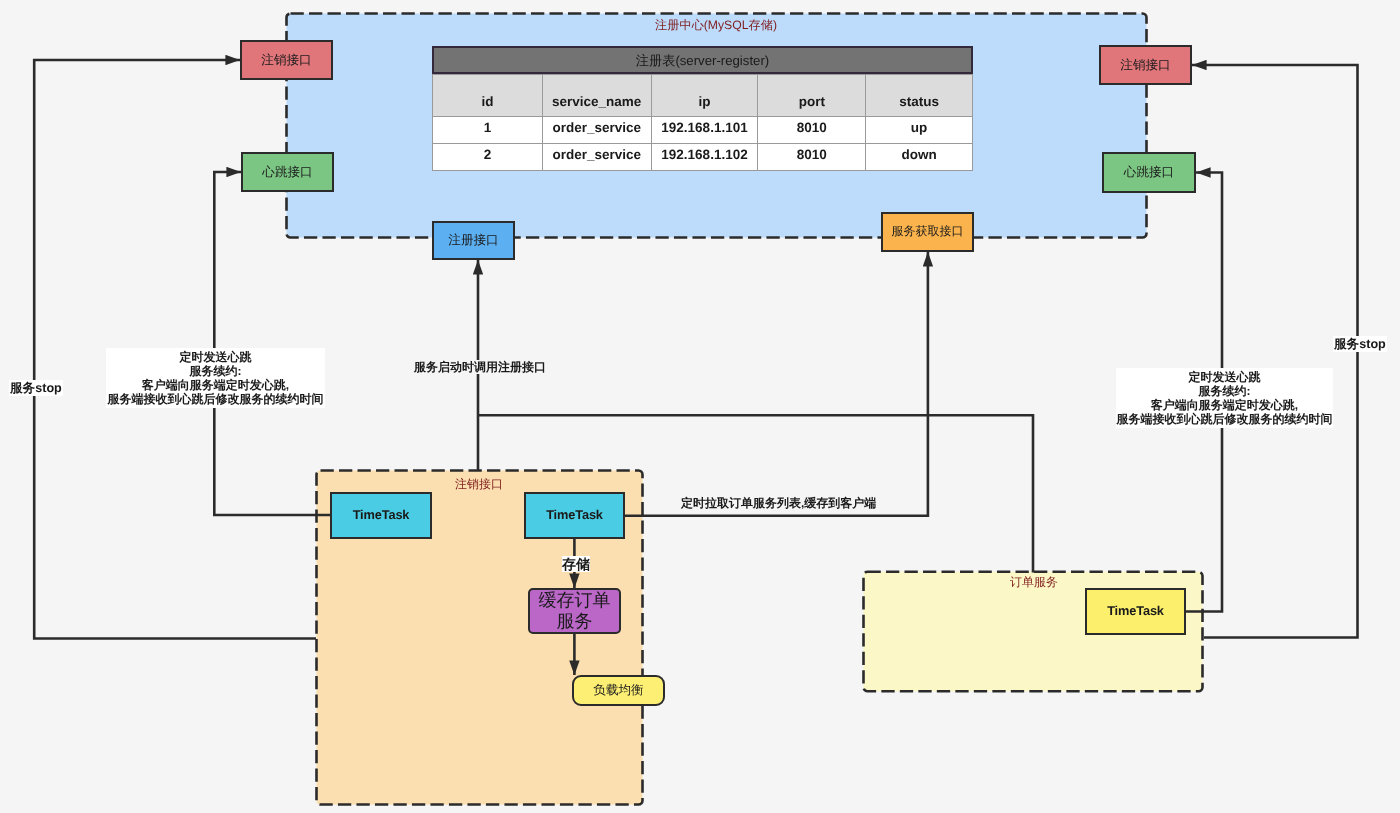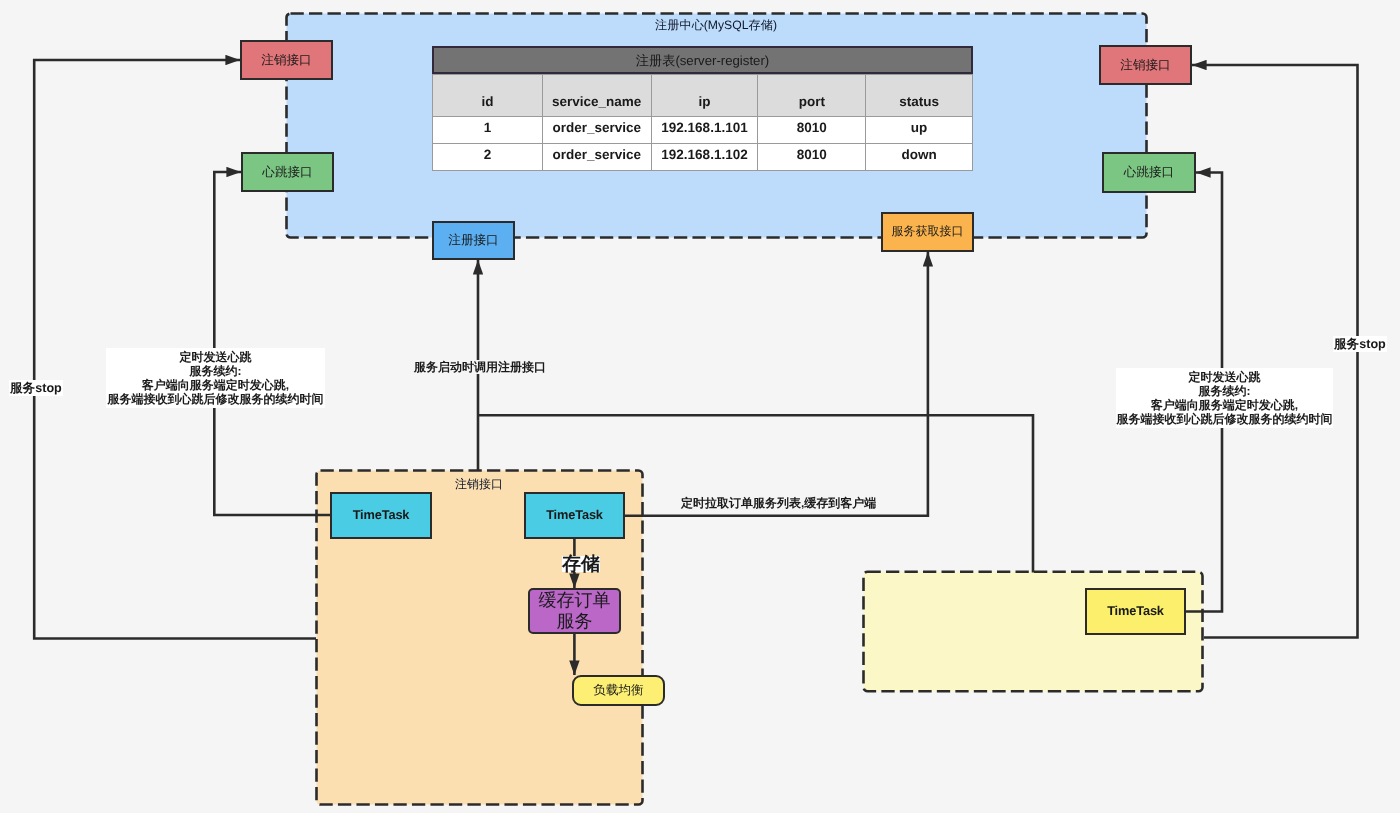--- a/index.html
+++ b/index.html
@@ -8,21 +8,21 @@
     width:1400px;height:813px;background:#f5f5f5;overflow:hidden;
     font-family:"Liberation Sans",sans-serif;
     -webkit-font-smoothing:antialiased;
     text-rendering:geometricPrecision;
   }
   #canvas{position:relative;width:1400px;height:813px;background:#f5f5f5;}
   svg.layer{position:absolute;left:0;top:0;width:1400px;height:813px;overflow:visible;}
   #wires{z-index:5;}
   .node{position:absolute;box-sizing:border-box;display:flex;align-items:center;justify-content:center;
         border:2.5px solid #2b2b2b;text-align:center;line-height:1.15;color:#1a1a1a;z-index:10;}
-  .grp-label{position:absolute;text-align:center;font-size:13px;color:#0f172a;z-index:11;white-space:nowrap;}
+  .grp-label{position:absolute;text-align:center;font-size:13px;color:#7f1d1d;z-index:11;white-space:nowrap;}
   .edge-label{position:absolute;font-size:12px;color:#1a1a1a;line-height:14.3px;text-align:center;white-space:pre;z-index:12;}
   .tblwrap{position:absolute;z-index:10;}
   #reg-caption-box{box-sizing:border-box;border:2.5px solid #32293a;background:#737373;
      height:28px;display:flex;align-items:center;justify-content:center;font-size:13.2px;color:#1a1a1a;padding-top:2px;}
   table.reg{border-collapse:collapse;width:100%;table-layout:fixed;font-size:13.5px;color:#1a1a1a;
      font-weight:bold;border:1.6px solid #7d7d85;}
   table.reg th,table.reg td{border:1px solid #9a9a9a;text-align:center;}
   table.reg th{background:#dcdcdc;font-weight:bold;height:26px;line-height:24px;vertical-align:middle;padding:15px 0 2px 0;box-sizing:border-box;}
   table.reg td{background:#fff;height:26px;line-height:22px;vertical-align:middle;padding:0 0 4px 0;box-sizing:border-box;}
   #reg-body-wrap{box-sizing:border-box;}
@@ -69,20 +69,21 @@
               <td>8010</td>
               <td>down</td>
             </tr>
           </tbody>
       </table>
     </div>
   </div>
 
   <div class="grp-label" style="left:316px;top:476px;width:326px;font-size:12px;">注销接口</div>
 
+  <div class="grp-label" style="left:864px;top:574px;width:340px;font-size:12px;">订单服务</div>
 
   <div class="node" style="left:240px;top:40px;width:93px;height:40px;background:#e0757a;font-size:12.6px;">注销接口</div>
   <div class="node" style="left:241px;top:152px;width:93px;height:40px;background:#7cc684;font-size:12.6px;">心跳接口</div>
   <div class="node" style="left:1099px;top:45px;width:93px;height:40px;background:#e0757a;font-size:12.6px;">注销接口</div>
   <div class="node" style="left:1102px;top:152px;width:94px;height:41px;background:#7cc684;font-size:12.6px;">心跳接口</div>
   <div class="node" style="left:432px;top:221px;width:83px;height:39px;background:#5cb0f2;font-size:12.6px;">注册接口</div>
   <div class="node" style="left:881px;top:212px;width:93px;height:40px;background:#fbb44d;font-size:12px;">服务获取接口</div>
 
   <div class="node" style="left:330px;top:492px;width:102px;height:47px;background:#4acde4;font-size:12.8px;font-weight:bold;border-width:2.5px;letter-spacing:-0.15px;">TimeTask</div>
   <div class="node" style="left:524px;top:492px;width:101px;height:47px;background:#4acde4;font-size:12.8px;font-weight:bold;border-width:2.5px;letter-spacing:-0.15px;">TimeTask</div>
@@ -90,21 +91,21 @@
   <div class="node" style="left:528px;top:675px;width:93px;height:31px;background:#fdef74;font-size:12.6px;border-width:2.5px;border-radius:9px;margin-left:44px;">负载均衡</div>
   <div class="node" style="left:1085px;top:588px;width:101px;height:47px;background:#fcef6c;font-size:12.8px;font-weight:bold;border-width:2.5px;letter-spacing:-0.15px;">TimeTask</div>
 
   <div class="edge-label" style="left:9px;top:380px;font-weight:bold;background:#fff;font-size:12.6px;padding:1px 1px;">服务stop</div>
   <div class="edge-label" style="left:106px;top:348px;width:219px;font-weight:bold;background:#fff;padding:1.5px 0 1.5px 0;">定时发送心跳
 服务续约:
 客户端向服务端定时发心跳,
 服务端接收到心跳后修改服务的续约时间</div>
   <div class="edge-label" style="left:414px;top:360px;font-weight:bold;background:#f5f5f5;">服务启动时调用注册接口</div>
   <div class="edge-label" style="left:681px;top:496px;font-weight:bold;background:#f5f5f5;">定时拉取订单服务列表,缓存到客户端</div>
-  <div class="edge-label" style="left:562px;top:556px;font-weight:bold;background:#fff;font-size:19px;padding:1.5px 0;line-height:13px;">存储</div>
+  <div class="edge-label" style="left:562px;top:556px;font-weight:bold;background:#fff;font-size:14px;padding:1.5px 0;line-height:13px;">存储</div>
   <div class="edge-label" style="left:1116px;top:368px;width:217px;font-weight:bold;background:#fff;padding:1.5px 0 1.5px 0;">定时发送心跳
 服务续约:
 客户端向服务端定时发心跳,
 服务端接收到心跳后修改服务的续约时间</div>
   <div class="edge-label" style="left:1333px;top:336px;font-weight:bold;background:#fff;font-size:12.6px;padding:1px 1px;">服务stop</div>
 
   <svg class="layer" id="wires" viewBox="0 0 1400 813">
     <defs>
       <marker id="ah" markerWidth="14.8" markerHeight="10.4" refX="14.6" refY="5.2" orient="auto" markerUnits="userSpaceOnUse">
         <path d="M0,0 L14.8,5.2 L0,10.4 z" fill="#2b2b2b"></path>

